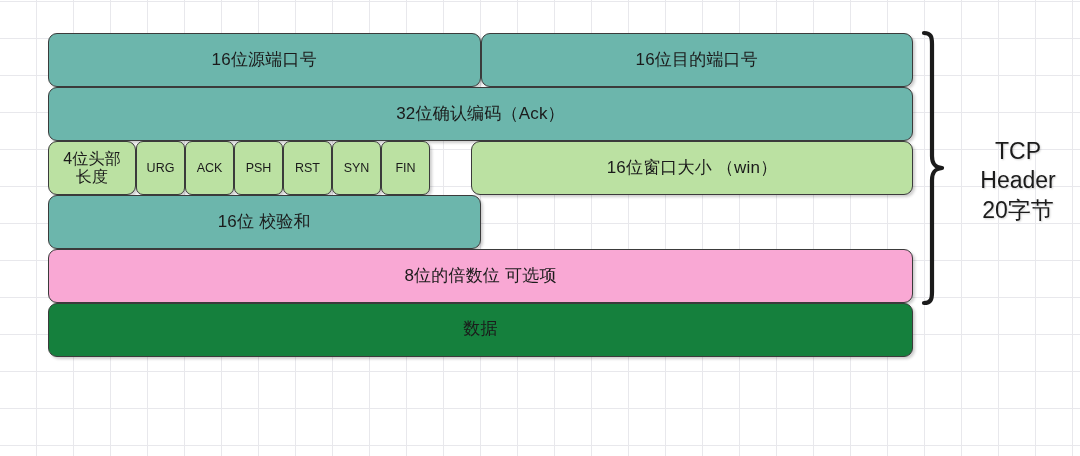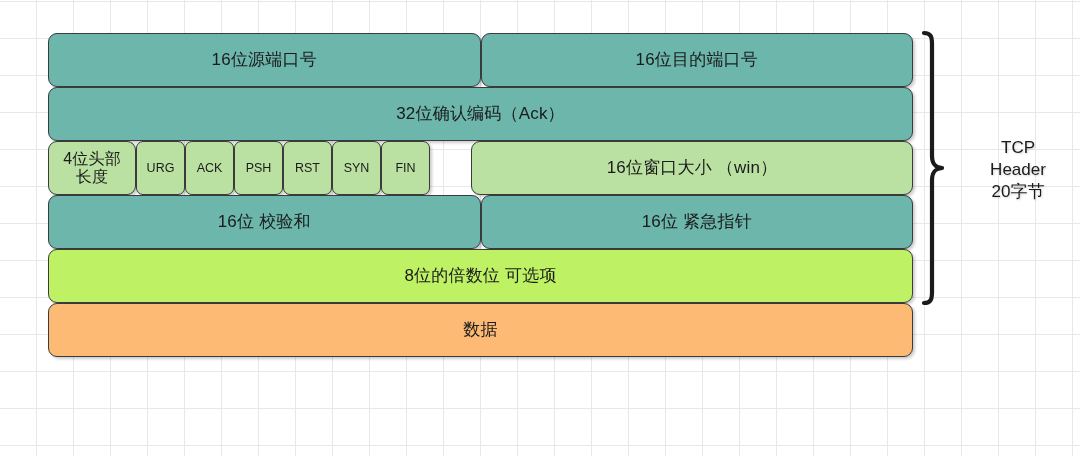--- a/index.html
+++ b/index.html
@@ -57,22 +57,22 @@
     font-size: 17px;
     line-height: 1.15;
     letter-spacing: 0.2px;
     box-shadow: 2px 2px 3px rgba(0,0,0,0.20);
     overflow: hidden;
     padding: 0 16px;
   }
 
   .teal   { background-color: #6cb6ac; }
   .green  { background-color: #bbe1a2; }
-  .yellow { background-color: #bef264; }
-  .orange { background-color: #fdba74; }
+  .yellow { background-color: #f9a8d4; }
+  .orange { background-color: #15803d; font-family: Liberation Mono, monospace; }
 
   .half { width: 50%; }
   .full { width: 100%; }
 
   
   .c-offset   { width: 88px; font-size: 16px; padding: 0 12px; }
   .c-reserved { width: 180px; }
   .c-flag     { width: 49px; font-size: 12.5px; border-radius: 7px; letter-spacing: 0; }
   .c-window   { flex: 1; margin-left: 41px; }
 
@@ -86,21 +86,21 @@
   }
   .brace svg { display: block; overflow: visible; }
 
   
   .caption {
     position: absolute;
     left: 962px;
     top: 137px;
     width: 112px;
     text-align: center;
-    font-size: 17px;
+    font-size: 23px;
     line-height: 1.28;
     color: #1b1b1b;
     text-shadow: 1px 1px 2px rgba(0,0,0,0.18);
   }
   .caption div { white-space: nowrap; }
 </style>
 </head>
 <body>
 
 <div id="diagram">
@@ -123,21 +123,20 @@
       <div class="cell green c-flag">ACK</div>
       <div class="cell green c-flag">PSH</div>
       <div class="cell green c-flag">RST</div>
       <div class="cell green c-flag">SYN</div>
       <div class="cell green c-flag">FIN</div>
       <div class="cell green c-window">16位窗口大小 （win）</div>
     </div>
 
     <div class="row">
       <div class="cell teal half">16位 校验和</div>
-      <div class="cell teal half">16位 紧急指针</div>
     </div>
 
     <div class="row">
       <div class="cell yellow full">8位的倍数位 可选项</div>
     </div>
 
     <div class="row">
       <div class="cell orange full">数据</div>
     </div>
 

